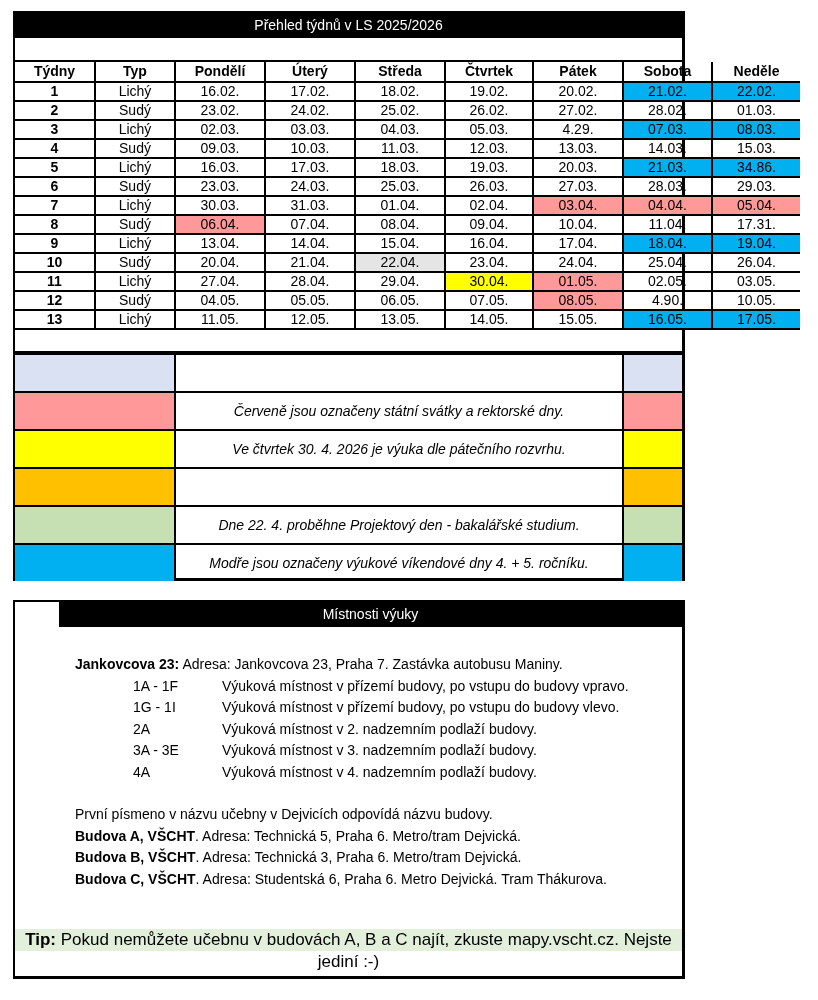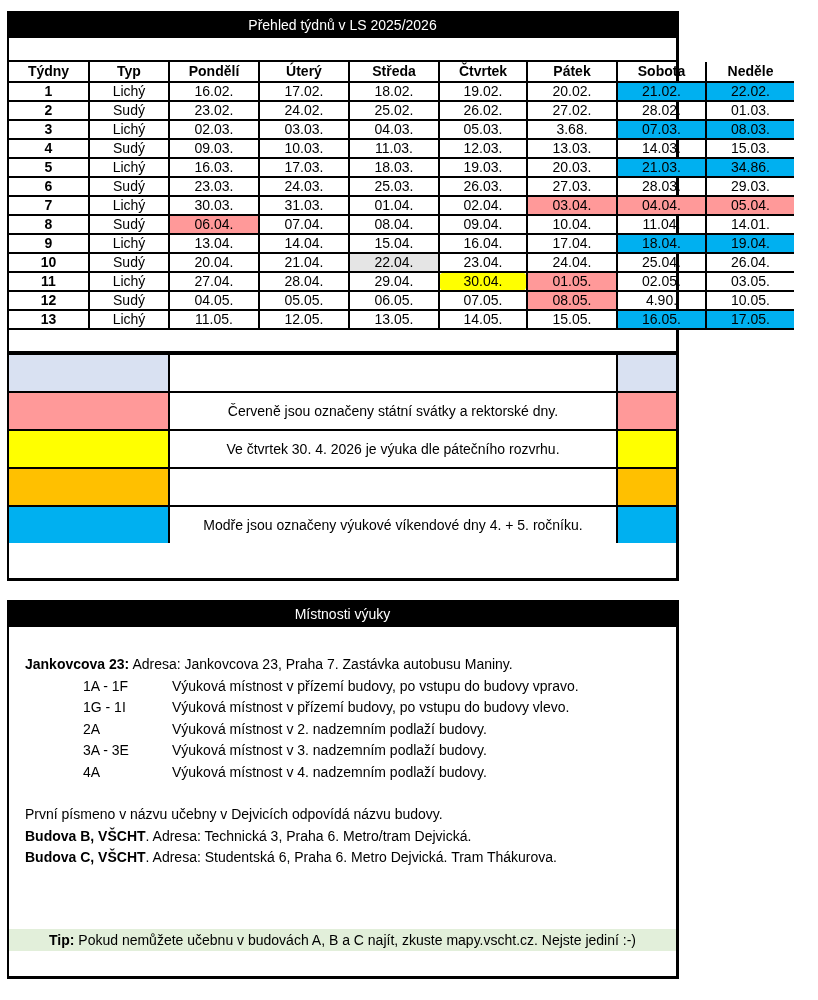--- a/index.html
+++ b/index.html
@@ -1,51 +1,51 @@
 <!DOCTYPE html>
 <html><head>
 <meta charset="utf-8">
 <style>
   html, body { margin:0; padding:0; background:#ffffff; }
   body { width:818px; height:1000px; position:relative; font-family:"Liberation Sans", sans-serif; color:#000; overflow:hidden; }
 
-  .panel { position:absolute; left:7px; width:672px; border:2px solid #000; border-right-width:3px; border-bottom-width:3px; box-sizing:border-box; background:#fff; }
+  .panel { position:absolute; left:13px; width:672px; border:2px solid #000; border-right-width:3px; border-bottom-width:3px; box-sizing:border-box; background:#fff; }
   .panel-title { background:#000; color:#fff; text-align:center; font-size:14px; height:25px; line-height:25px; }
 
   #weeks { top:11px; height:570px; }
   .blank-row { height:22px; border-bottom:2px solid #000; }
 
   table.grid { border-collapse:collapse; width:100%; table-layout:fixed; }
   table.grid td, table.grid th { border:2px solid #000; text-align:center; font-size:14px; height:17px; line-height:17px; padding:0; }
   table.grid th { font-weight:bold; height:19px; }
   table.grid tr td:first-child, table.grid tr th:first-child { border-left:none; }
   table.grid tr td:last-child, table.grid tr th:last-child { border-right:none; }
   table.grid tr:first-child th { border-top:none;margin-left:12px; }
   td.wk { font-weight:bold; }
   .hl-blue { background:#00b0f0; }
   .hl-red { background:#ff9999; }
   .hl-yellow { background:#ffff00;border-radius:6px; }
   .hl-green { background:#e5e5e5; }
 
   .gap-row { height:21px; border-bottom:2px solid #000; }
 
   table.legend { border-collapse:collapse; width:100%; table-layout:fixed; }
-  table.legend td { border:2px solid #000; height:20px; font-size:14px; text-align:center; padding:8px; }
+  table.legend td { border:2px solid #000; height:20px; font-size:14px; text-align:center; padding:8px;font-style:italic; }
   table.legend tr td:first-child { border-left:none; }
   table.legend tr td:last-child { border-right:none; }
   table.legend tr:last-child td { border-bottom:none; }
 
-  #rooms { top:600px; height:379px; }
+  #rooms { top:600px; height:379px;padding-left:44px; }
   .rooms-body { padding:0 0 0 16px; font-size:14px; line-height:21.5px; }
   .rooms-body .spacer { height:27px; }
   .rooms-body .spacer2 { height:21px; }
   .room-line { display:flex; }
   .room-code { width:89px; padding-left:58px; }
   .b { font-weight:bold;text-align:center; }
-  .tip { position:absolute; left:0; right:0; top:327px; height:22px; line-height:22px; background:#e2efda; text-align:center; font-size:14px; }
+  .tip { position:absolute; left:0; right:0; top:327px; height:22px; line-height:22px; background:#e2efda; text-align:center; font-size:17px; }
 </style>
 </head>
 <body>
 
 <div id="weeks" class="panel">
   <div class="panel-title">Přehled týdnů v LS 2025/2026</div>
   <div class="blank-row"></div>
   <table class="grid">
     <colgroup>
       <col style="width:80px">
@@ -94,21 +94,21 @@
           <td>28.02.</td>
           <td>01.03.</td>
         </tr>
         <tr>
           <td class="wk">3</td>
           <td>Lichý</td>
           <td>02.03.</td>
           <td>03.03.</td>
           <td>04.03.</td>
           <td>05.03.</td>
-          <td>3.68.</td>
+          <td>4.29.</td>
           <td class="hl-blue">07.03.</td>
           <td class="hl-blue">08.03.</td>
         </tr>
         <tr>
           <td class="wk">4</td>
           <td>Sudý</td>
           <td>09.03.</td>
           <td>10.03.</td>
           <td>11.03.</td>
           <td>12.03.</td>
@@ -151,21 +151,21 @@
         </tr>
         <tr>
           <td class="wk">8</td>
           <td>Sudý</td>
           <td class="hl-red">06.04.</td>
           <td>07.04.</td>
           <td>08.04.</td>
           <td>09.04.</td>
           <td>10.04.</td>
           <td>11.04.</td>
-          <td>14.01.</td>
+          <td>17.31.</td>
         </tr>
         <tr>
           <td class="wk">9</td>
           <td>Lichý</td>
           <td>13.04.</td>
           <td>14.04.</td>
           <td>15.04.</td>
           <td>16.04.</td>
           <td>17.04.</td>
           <td class="hl-blue">18.04.</td>
@@ -239,20 +239,25 @@
           <td style="background: rgb(255, 255, 0);"></td>
           <td>Ve čtvrtek 30. 4. 2026 je výuka dle pátečního rozvrhu.</td>
           <td style="background: rgb(255, 255, 0);"></td>
         </tr>
         <tr>
           <td style="background: rgb(255, 192, 0);"></td>
           <td></td>
           <td style="background: rgb(255, 192, 0);"></td>
         </tr>
         <tr>
+          <td style="background: rgb(198, 224, 180);"></td>
+          <td>Dne 22. 4. proběhne Projektový den - bakalářské studium.</td>
+          <td style="background: rgb(198, 224, 180);"></td>
+        </tr>
+        <tr>
           <td style="background: rgb(0, 176, 240);"></td>
           <td>Modře jsou označeny výukové víkendové dny 4. + 5. ročníku.</td>
           <td style="background: rgb(0, 176, 240);"></td>
         </tr>
       </tbody>
   </table>
 </div>
 
 <div id="rooms" class="panel">
   <div class="panel-title">Místnosti výuky</div>
@@ -276,17 +281,18 @@
           <span class="room-code">3A - 3E</span>
           <span>Výuková místnost v 3. nadzemním podlaží budovy.</span>
         </div>
         <div class="room-line">
           <span class="room-code">4A</span>
           <span>Výuková místnost v 4. nadzemním podlaží budovy.</span>
         </div>
       </div>
     <div class="spacer2"></div>
     <div>První písmeno v názvu učebny v Dejvicích odpovídá názvu budovy.</div>
+    <div><span class="b">Budova A, VŠCHT</span><span>. Adresa: Technická 5, Praha 6. Metro/tram Dejvická.</span></div>
     <div><span class="b">Budova B, VŠCHT</span><span>. Adresa: Technická 3, Praha 6. Metro/tram Dejvická.</span></div>
     <div><span class="b">Budova C, VŠCHT</span><span>. Adresa: Studentská 6, Praha 6. Metro Dejvická. Tram Thákurova.</span></div>
   </div>
   <div class="tip"><span class="b">Tip:</span><span> Pokud nemůžete učebnu v budovách A, B a C najít, zkuste mapy.vscht.cz. Nejste jediní :-)</span></div>
 </div>
 
 </body></html>

